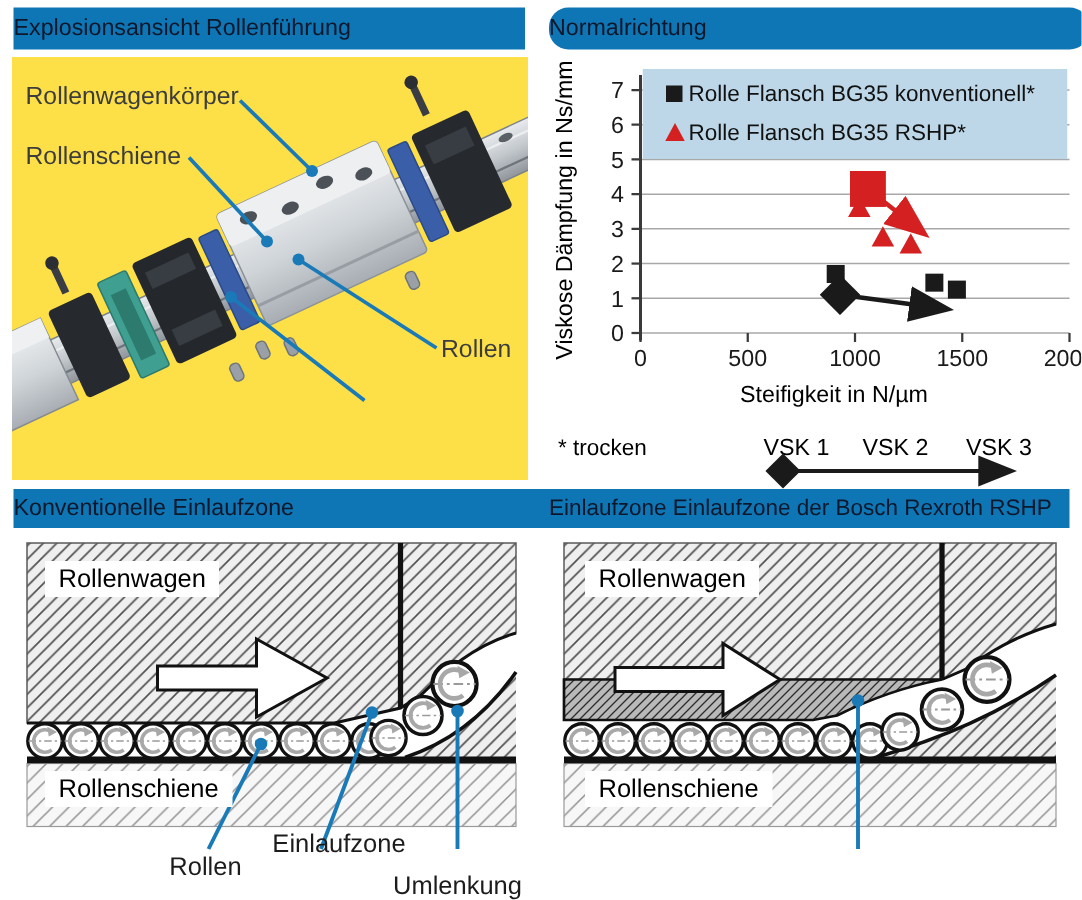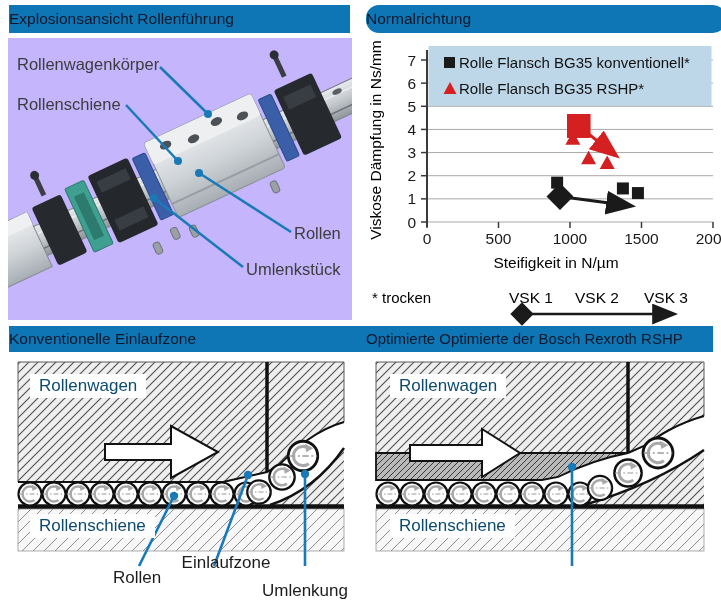--- a/index.html
+++ b/index.html
@@ -9,38 +9,38 @@
   }
   .hdr{
     position:absolute;height:28px;background:#0f76b6;color:#0f172a;
     font-size:15.5px;line-height:28px;text-align:left;
     white-space:nowrap;overflow:hidden;
   }
   .panel{position:absolute;}
   .panel svg{position:absolute;left:0;top:0;}
   .el-lbl{position:absolute;font-size:16.5px;color:#3d3d3d;white-space:nowrap;}
   .dg-lbl{
-    position:absolute;font-size:17px;color:#0c4a6e;background:#fff;
+    position:absolute;font-size:17px;color:#000000;background:#fff;
     padding:2px 9px;white-space:nowrap;
   }
   .callout-lbl{
     position:absolute;font-size:17px;color:#1c1c1c;white-space:nowrap;
     transform:translateX(-50%);
   }
   .chart-panel{left:360px;top:36px;width:361px;height:290px;}
 </style>
 </head>
 <body>
 
 <div class="hdr" style="left:9px;top:5px;width:341px;">Explosionsansicht Rollenführung</div>
 <div class="hdr" style="left:366px;top:5px;width:360px;border-radius:13px;">Normalrichtung</div>
 <div class="hdr" style="left:9px;top:326px;width:374px;height:26px;line-height:26px;">Konventionelle Einlaufzone</div>
-<div class="hdr" style="left:366px;top:326px;width:347px;height:26px;line-height:26px;font-size:15px;">Optimierte Optimierte der Bosch Rexroth RSHP</div>
-
-<div class="panel" style="left:8px;top:38px;width:344px;height:282px;background:#c4b5fd;">
+<div class="hdr" style="left:366px;top:326px;width:347px;height:26px;line-height:26px;font-size:15px;">Einlaufzone Einlaufzone der Bosch Rexroth RSHP</div>
+
+<div class="panel" style="left:8px;top:38px;width:344px;height:282px;background:#fde047;">
   <svg width="344" height="282" viewBox="0 0 344 282">
     <defs>
       <linearGradient id="railGrad" x1="0" y1="0" x2="0" y2="1">
         <stop offset="0" stop-color="#e9ebee"></stop>
           <stop offset="0.5" stop-color="#c2c7cc"></stop>
         <stop offset="1" stop-color="#8f959b"></stop>
       </linearGradient>
       <linearGradient id="bodyGrad" x1="0" y1="0" x2="0" y2="1">
         <stop offset="0" stop-color="#f1f3f5"></stop>
           <stop offset="0.55" stop-color="#cfd4d8"></stop>
@@ -103,21 +103,20 @@
     <g fill="#1a7ab8">
       <circle cx="200" cy="76" r="4"></circle>
         <circle cx="170" cy="123" r="4"></circle>
       <circle cx="191" cy="135" r="4"></circle>
         <circle cx="146" cy="160" r="4"></circle>
     </g>
   </svg>
   <div class="el-lbl" style="left:9px;top:17px;">Rollenwagenkörper</div>
   <div class="el-lbl" style="left:9px;top:57px;">Rollenschiene</div>
   <div class="el-lbl" style="left:286px;top:186px;">Rollen</div>
-  <div class="el-lbl" style="left:238px;top:222px;">Umlenkstück</div>
 </div>
 
 <div class="panel chart-panel">
   <svg id="chart-svg" width="361" height="290" viewBox="0 0 361 290">
     <defs>
       <marker id="mk-arrow-k" orient="auto" markerWidth="10" markerHeight="9" refX="8" refY="4">
           <path d="M0,0 L10,4 L0,8 Z" fill="#1a1a1a"></path>
         </marker>
       <marker id="mk-arrow-r" orient="auto" markerWidth="10" markerHeight="9" refX="8" refY="4">
           <path d="M0,0 L10,4 L0,8 Z" fill="#d42020"></path>

